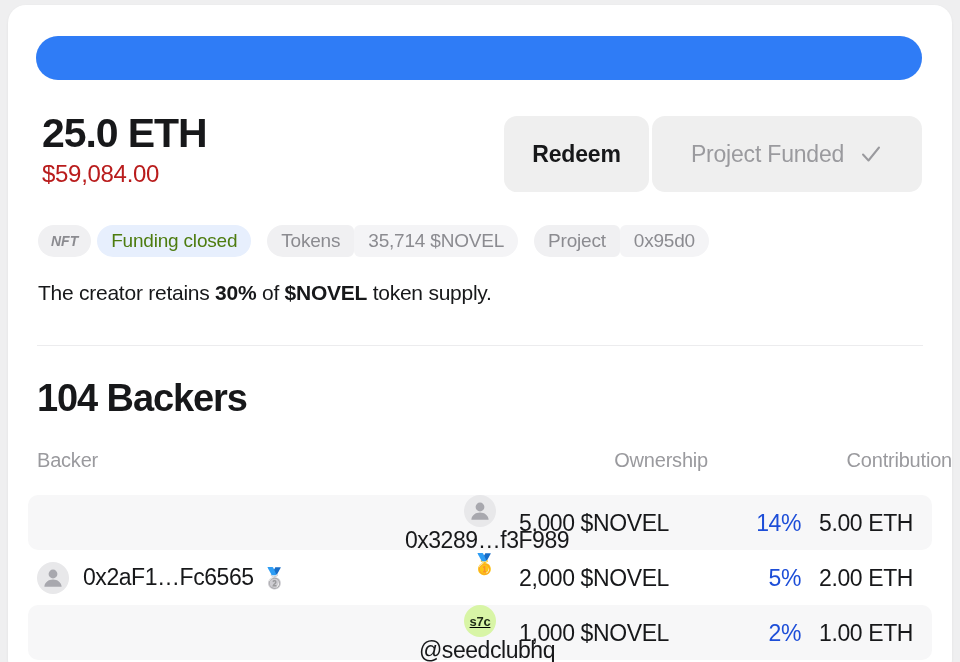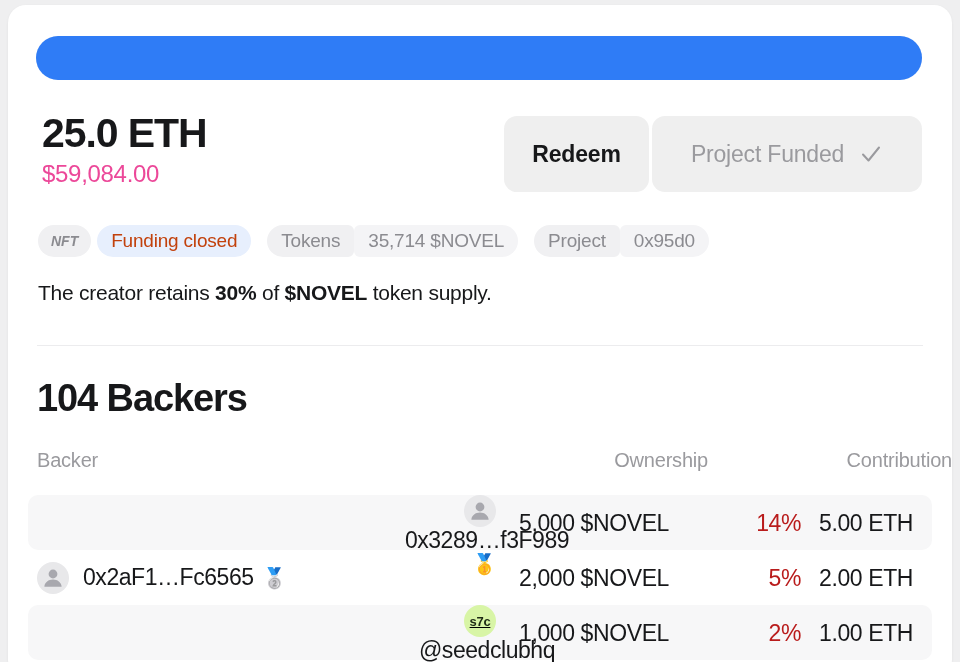--- a/index.html
+++ b/index.html
@@ -77,21 +77,21 @@
     font-size: 41px;
     font-weight: 700;
     letter-spacing: -1.1px;
     color: #17181a;
     line-height: 48px;
   }
 
   .amount-usd {
     font-size: 24px;
     font-weight: 400;
-    color: #ec4899;
+    color: #b91c1c;
     line-height: 30px;
     letter-spacing: -0.3px;
     margin-top: 2px;
   }
 
   .actions {
     position: absolute;
     right: 0;
     top: 7px;
     display: flex;
@@ -162,21 +162,21 @@
     color: #8b8b90;
     font-style: italic;
     font-weight: 700;
     font-size: 14px;
     letter-spacing: 0;
     padding: 0 13px;
   }
 
   .pill-status {
     background: #e7effd;
-    color: #c2410c;
+    color: #4d7c0f;
     font-weight: 500;
     padding: 0 14px;
   }
 
   .pill-group {
     display: flex;
     align-items: center;
     gap: 0;
   }
 
@@ -317,21 +317,21 @@
     font-size: 23px;
     font-weight: 500;
     color: #17181a;
     letter-spacing: -0.4px;
   }
 
   .cell-pct {
     position: absolute;
     right: 112px;
     font-size: 23px;
-    color: #b91c1c;
+    color: #1d4ed8;
     letter-spacing: -0.4px;
   }
 
   .cell-eth {
     position: absolute;
     right: 0;
     font-size: 23px;
     font-weight: 500;
     color: #17181a;
     letter-spacing: -0.4px;

